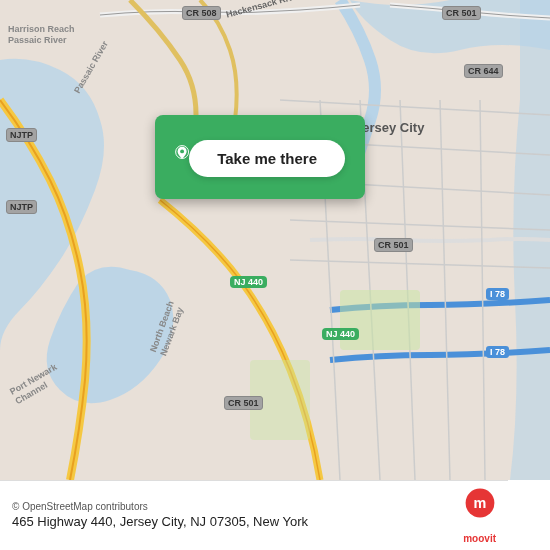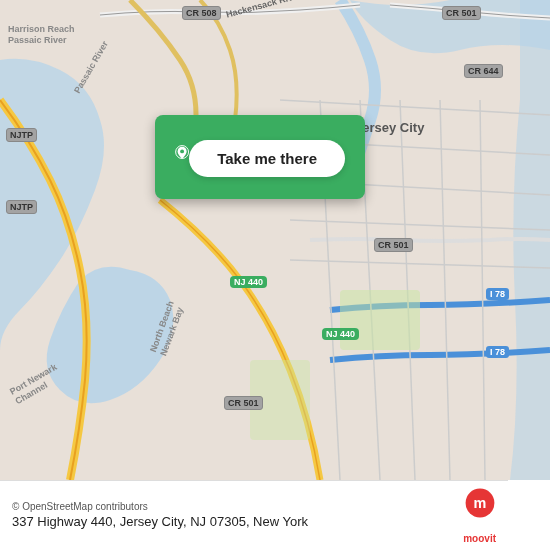--- a/index.html
+++ b/index.html
@@ -234,21 +234,21 @@
         <circle cx="18" cy="16" r="6" fill="#3aad60"></circle>
       </g>
     </svg>
     <button id="cta-button">Take me there</button>
   </div>
 </div>
 
 <div id="bottom-bar">
   <div style="display:flex; flex-direction:column; gap:2px; flex:1">
     <span class="osm-credit">© OpenStreetMap contributors</span>
-    <span class="address-text">337 Highway 440, Jersey City, NJ 07305, New York</span>
+    <span class="address-text">465 Highway 440, Jersey City, NJ 07305, New York</span>
   </div>
 
   <div id="moovit-logo">
     <svg class="logo-icon" viewBox="0 0 40 40" xmlns="http://www.w3.org/2000/svg">
       <circle cx="20" cy="20" r="18" fill="#e63535"></circle>
       <text x="20" y="26" text-anchor="middle" font-size="18" font-weight="bold" fill="white" font-family="Arial">m</text>
     </svg>
     <span class="logo-text">moovit</span>
   </div>
 </div>

